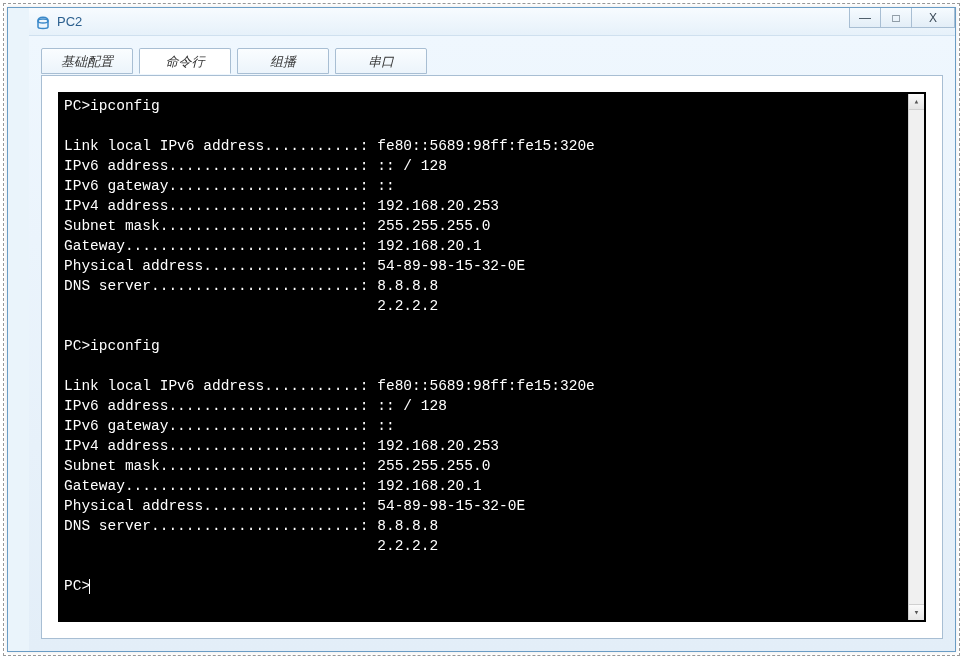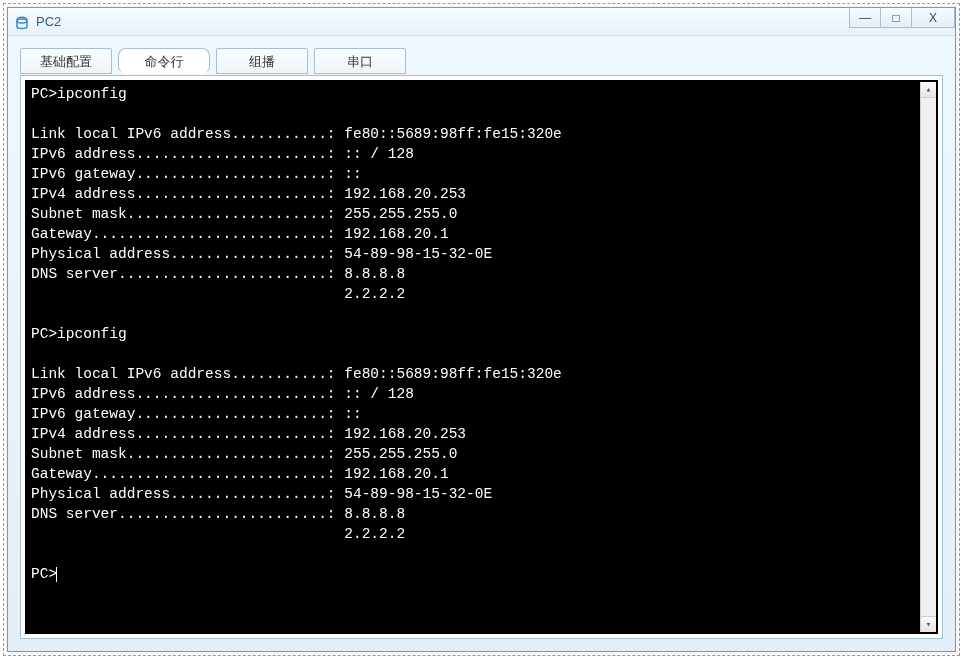--- a/index.html
+++ b/index.html
@@ -1,33 +1,33 @@
 <!DOCTYPE html>
 <html><head>
 <meta charset="utf-8">
 <style>
   html,body{margin:0;padding:0;height:100%;font-family:"Segoe UI","Microsoft YaHei",Tahoma,sans-serif;font-size:13px;background:#fff;overflow:hidden;}
   *{box-sizing:border-box;}
   .outer{position:absolute;inset:3px;border:1px dashed #999;background:#fff;}
-  .win{position:absolute;inset:3px;background:#eaf4fb;border:1px solid #6a9cc5;display:flex;flex-direction:column;box-shadow:0 0 4px rgba(0,0,0,.1);}
+  .win{position:absolute;inset:3px;background:#eaf4fb;border:1px solid #6a9cc5;display:flex;flex-direction:column;box-shadow:0 0 4px rgba(0,0,0,.1);padding-left:21px;}
   .titlebar{height:28px;display:flex;align-items:center;padding:0 0 0 6px;background:linear-gradient(#f7fbff,#e6f1fa);border-bottom:1px solid #cfe0ef;}
   .titlebar .icon{width:16px;height:16px;margin-right:6px;display:flex;align-items:center;justify-content:center;}
   .titlebar .title{color:#2b5f8e;flex:1;}
   .ctrls{display:flex;align-self:flex-start;}
   .ctrl{width:32px;height:20px;border:1px solid #a8bed3;border-top:none;background:linear-gradient(#f6fbff,#e3eef7);display:flex;align-items:center;justify-content:center;color:#3b4a58;font-family:Arial,sans-serif;font-size:12px;}
   .ctrl+.ctrl{margin-left:-1px;}
   .ctrl.close{width:44px;}
   .client{flex:1;padding:12px;display:flex;background:linear-gradient(#eff7fe,#e3eef8);} 
   .tabs{display:flex;height:28px;gap:0;margin-bottom:0;}
-  .tab{min-width:92px;padding:0 16px;height:26px;line-height:26px;text-align:center;font-size:13px;border:1px solid #a8bed3;background:linear-gradient(#fafdff,#ecf4fb);color:#333;margin-right:6px;border-radius:2px 2px 0 0;cursor:default;}
-  .tab.active{background:#fff;border-bottom-color:#fff;position:relative;z-index:1;border-radius:8px;}
+  .tab{min-width:92px;padding:0 16px;height:26px;line-height:26px;text-align:center;font-size:13px;border:1px solid #a8bed3;background:linear-gradient(#fafdff,#ecf4fb);color:#333;margin-right:6px;border-radius:2px 2px 0 0;cursor:default;font-style:italic;}
+  .tab.active{background:#fff;border-bottom-color:#fff;position:relative;z-index:1;}
   .panel{position:relative;display:flex;flex-direction:column;flex:1;}
   .termwrap{position:relative;flex:1;border:1px solid #a8bed3;background:#fff;border-top:none; display:flex;flex-direction:column;}
   .tabborder{height:0;border-top:1px solid #a8bed3;margin-top:-1px;}
-  .terminal{position:relative;flex:1;margin:4px;background:#000;color:#fff;font-family:"Courier New",Consolas,monospace;font-size:14.5px;line-height:20px;overflow:hidden;}
+  .terminal{position:relative;flex:1;margin:16px;background:#000;color:#fff;font-family:"Courier New",Consolas,monospace;font-size:14.5px;line-height:20px;overflow:hidden;}
   .terminal-inner{position:absolute;top:4px;left:6px;right:18px;bottom:6px;white-space:pre;overflow:hidden;}
   .vscroll{position:absolute;top:2px;right:2px;bottom:2px;width:16px;background:#f0f0f0;border-left:1px solid #d0d0d0;}
   .vup,.vdn{position:absolute;left:0;right:0;height:16px;background:linear-gradient(#fbfbfb,#e5e5e5);display:flex;align-items:center;justify-content:center;color:#555;font-size:9px;}
   .vup{top:0;border-bottom:1px solid #d0d0d0;}
   .vdn{bottom:0;border-top:1px solid #d0d0d0;}
   .cursor{display:inline-block;width:1px;height:15px;background:#fff;vertical-align:text-bottom;margin-left:-1px;}
 </style>
 </head>
 <body>
 

